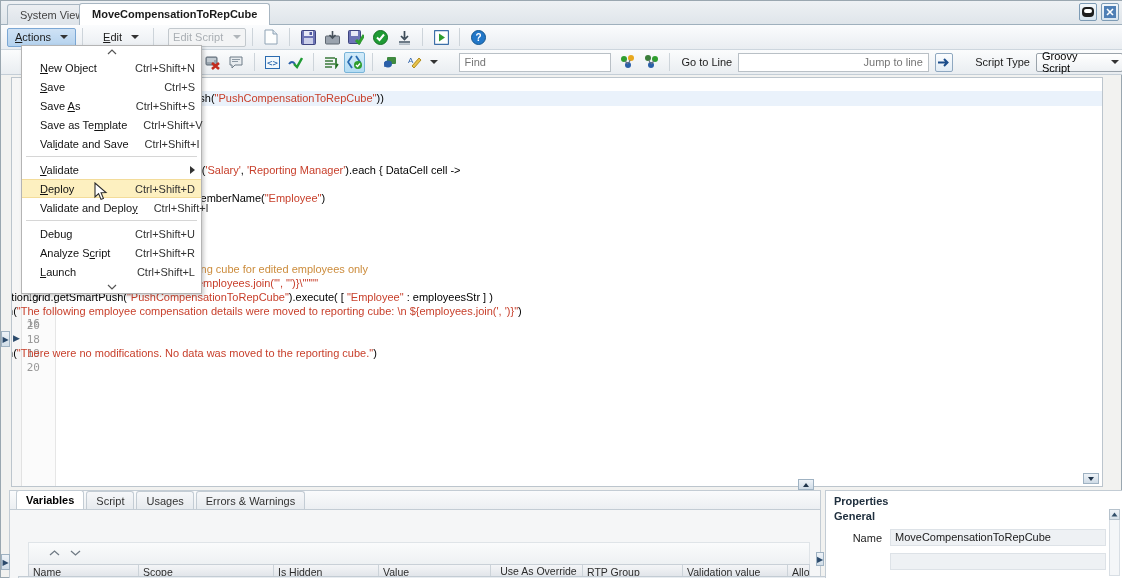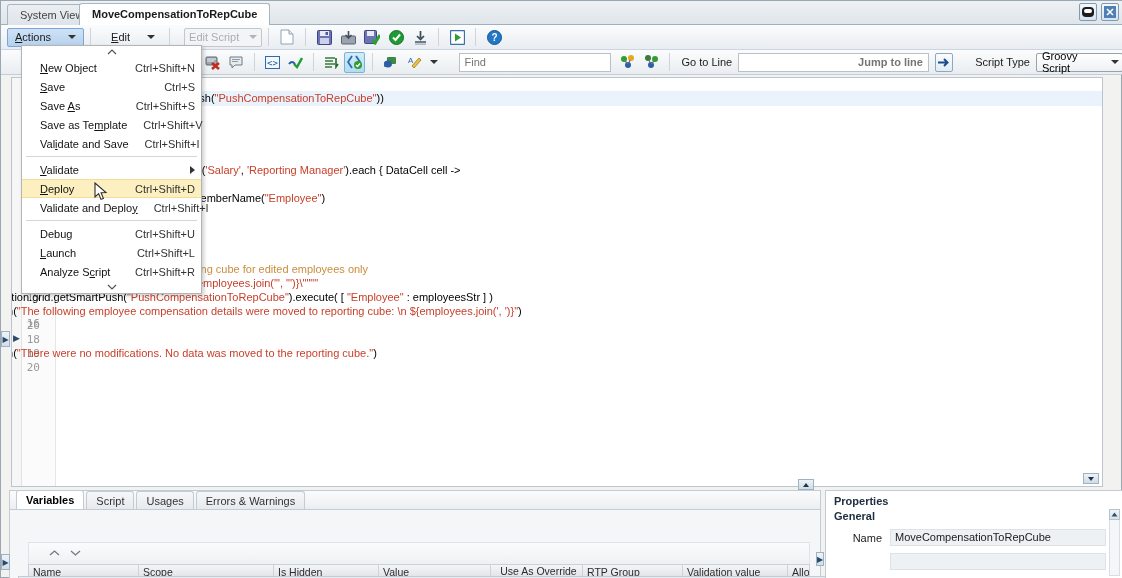--- a/index.html
+++ b/index.html
@@ -60,21 +60,21 @@
     position: absolute; left: 0; width: 1122px; height: 25px;
     background: linear-gradient(#fbfcfd, #e9edf1);
     border-bottom: 1px solid #cdd6de;
     display: flex; align-items: center;
   }
   .toolbar.row1 { top: 24px; }
   .toolbar.row2 { top: 49px; border-bottom: 1px solid #c4ced7; }
 
   .mbtn {
     height: 19px; margin-left: 6px; padding: 0 7px;
-    display: inline-flex; align-items: center; gap: 17px;
+    display: inline-flex; align-items: center; gap: 9px;
     border: 1px solid transparent; border-radius: 2px;
     font-size: 11px; color: #1b1b1b; white-space: nowrap;
   }
   .mbtn.pressed {
     background: linear-gradient(#cfe2f5, #b4d2ee);
     border: 1px solid #7ba7d4;
   }
   .mbtn u { text-decoration: underline; }
   .caret { width:0;height:0;border-left:4px solid transparent;border-right:4px solid transparent;border-top:4px solid #333; display:inline-block; }
 
@@ -95,21 +95,21 @@
   .tbtn.active-tgl { background: linear-gradient(#d4ecfa,#b3dcf3); border-color:#79b4d8; }
 
   
   .lbl { font-size: 11px; color: #1b1b1b; margin: 0 6px; white-space: nowrap; }
   .inp {
     height: 19px; border: 1px solid #b9c0c6; background: #fff;
     font-size: 11px; padding: 0 5px; color: #111;
     font-family: "Liberation Sans", sans-serif;
   }
   .inp.find { width: 152px; }
-  .inp.goto { width: 199px; text-align: right; color:#555;font-weight:bold; }
+  .inp.goto { width: 199px; text-align: right; color:#555; }
   .combo {
     height: 19px; border: 1px solid #9aa3ab; background: linear-gradient(#fff,#eef1f4);
     font-size: 11px; padding: 0 3px 0 5px; display:flex; align-items:center; gap:6px;
     border-radius:2px;
   }
 
   
   .editor {
     position: absolute; left: 10px; top: 76px; width: 1092px; height: 410px;
     background: #ffffff; border: 1px solid #bcc5cd;
@@ -526,26 +526,26 @@
         <div class="mi">
           <span>Validate and Deplo<u>y</u></span>
           <span class="acc">Ctrl+Shift+I</span>
         </div>
         <div class="msep"></div>
         <div class="mi">
           <span>Debu<u>g</u></span>
           <span class="acc">Ctrl+Shift+U</span>
         </div>
         <div class="mi">
+          <span>Analyze S<u>c</u>ript</span>
+          <span class="acc">Ctrl+Shift+R</span>
+        </div>
+        <div class="mi">
           <span><u>L</u>aunch</span>
           <span class="acc">Ctrl+Shift+L</span>
-        </div>
-        <div class="mi">
-          <span>Analyze S<u>c</u>ript</span>
-          <span class="acc">Ctrl+Shift+R</span>
         </div>
       </div>
     <div class="menu-scroll">
       <svg width="10" height="6" viewBox="0 0 10 6">
           <path d="M1 1 L5 5 L9 1" stroke="#555" fill="none" stroke-width="1.2"></path>
         </svg>
     </div>
   </div>
 
   <div class="cursor-arrow">

